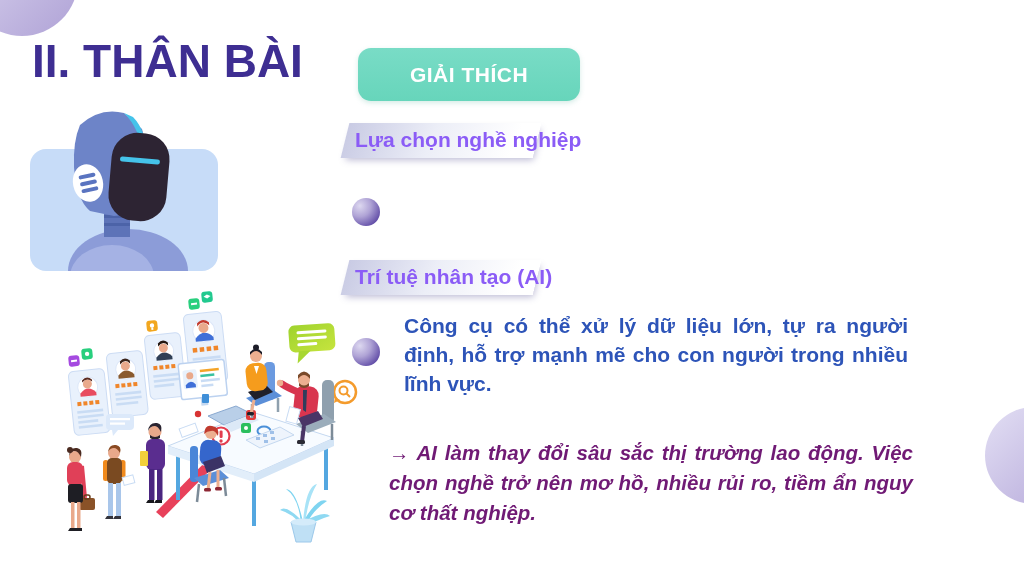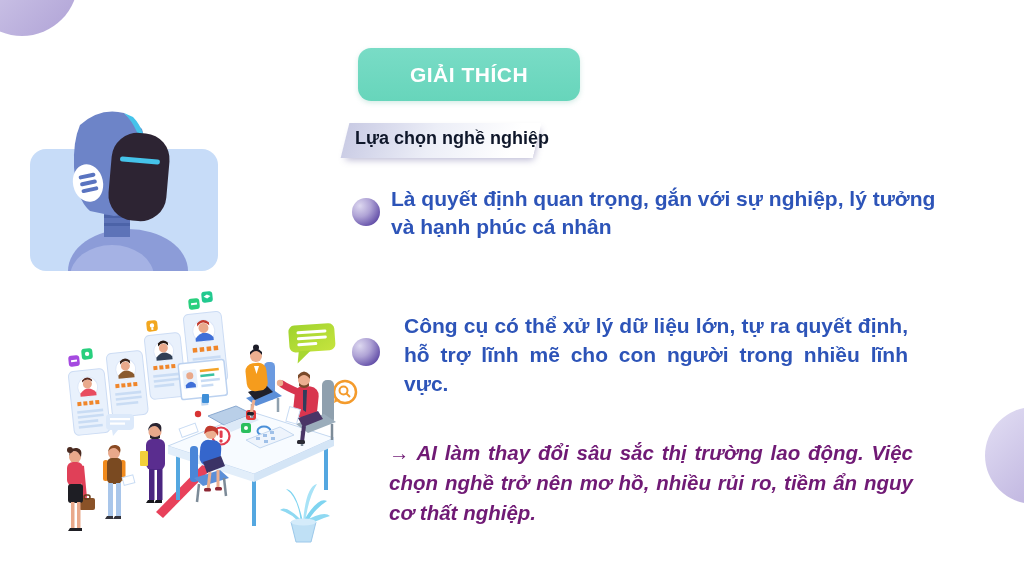--- a/index.html
+++ b/index.html
@@ -25,21 +25,21 @@
   }
   .strip{position:absolute;width:192px;height:35px;}
   .strip-bg{
     position:absolute;left:0;top:0;right:0;bottom:0;
     transform:skewX(-14deg);
     background:linear-gradient(100deg,#c9cbe4 0%,#eceef7 45%,#ffffff 88%);
     box-shadow:3px 4px 7px -2px rgba(90,85,150,.4);
   }
   .strip-text{
     position:relative;display:block;padding:5px 0 0 10px;
-    font-size:18px;font-weight:bold;color:#0f172a;white-space:nowrap;
+    font-size:21px;font-weight:bold;color:#8b5cf6;white-space:nowrap;
   }
   .strip-1{left:345px;top:123px;}
   .strip-2{left:345px;top:260px;}
   .bullet-sphere{
     position:absolute;width:28px;height:28px;border-radius:50%;
     background:radial-gradient(circle at 28% 28%,#ddd8f0 0%,#b0a4d6 38%,#5c47a4 82%,#4a3897 100%);
   }
   .bullet-1{left:352px;top:198px;}
   .bullet-2{left:352px;top:338px;}
   .body-text{
@@ -56,36 +56,40 @@
   .scene-illu{position:absolute;left:30px;top:288px;width:334px;height:288px;}
 </style>
 </head>
 <body>
 
 <div class="slide">
 
   <div class="deco-circle deco-tl"></div>
   <div class="deco-circle deco-r"></div>
 
+  <div class="title">II. THÂN BÀI</div>
 
   <div class="topic-badge">
     <span>GIẢI THÍCH</span>
   </div>
 
   <div class="strip strip-1">
     <div class="strip-bg"></div>
     <span class="strip-text">Lựa chọn nghề nghiệp</span>
   </div>
 
   <div class="bullet-sphere bullet-1"></div>
-  <div class="body-text body-1">Là quyết định quan trọng, gắn với sự nghiệp, lý tưởng và hạnh phúc cá nhân</div>
-
+
+  <div class="strip strip-2">
+    <div class="strip-bg"></div>
+    <span class="strip-text">Trí tuệ nhân tạo (AI)</span>
+  </div>
 
   <div class="bullet-sphere bullet-2"></div>
-  <div class="body-text body-2">Công cụ có thể xử lý dữ liệu lớn, tự ra quyết định, hỗ trợ lĩnh mẽ cho con người trong nhiều lĩnh vực.</div>
+  <div class="body-text body-2">Công cụ có thể xử lý dữ liệu lớn, tự ra người định, hỗ trợ mạnh mẽ cho con người trong nhiều lĩnh vực.</div>
 
   <div class="conclusion">→ AI làm thay đổi sâu sắc thị trường lao động. Việc chọn nghề trở nên mơ hồ, nhiều rủi ro, tiềm ẩn nguy cơ thất nghiệp.</div>
 
   <svg class="robot-illu" viewBox="0 0 195 175">
     <defs>
       <clipPath id="robotCard">
           <rect x="2" y="46" width="188" height="122" rx="16"></rect>
         </clipPath>
     </defs>
     <rect x="2" y="46" width="188" height="122" rx="16" fill="#c7dcf8"></rect>

